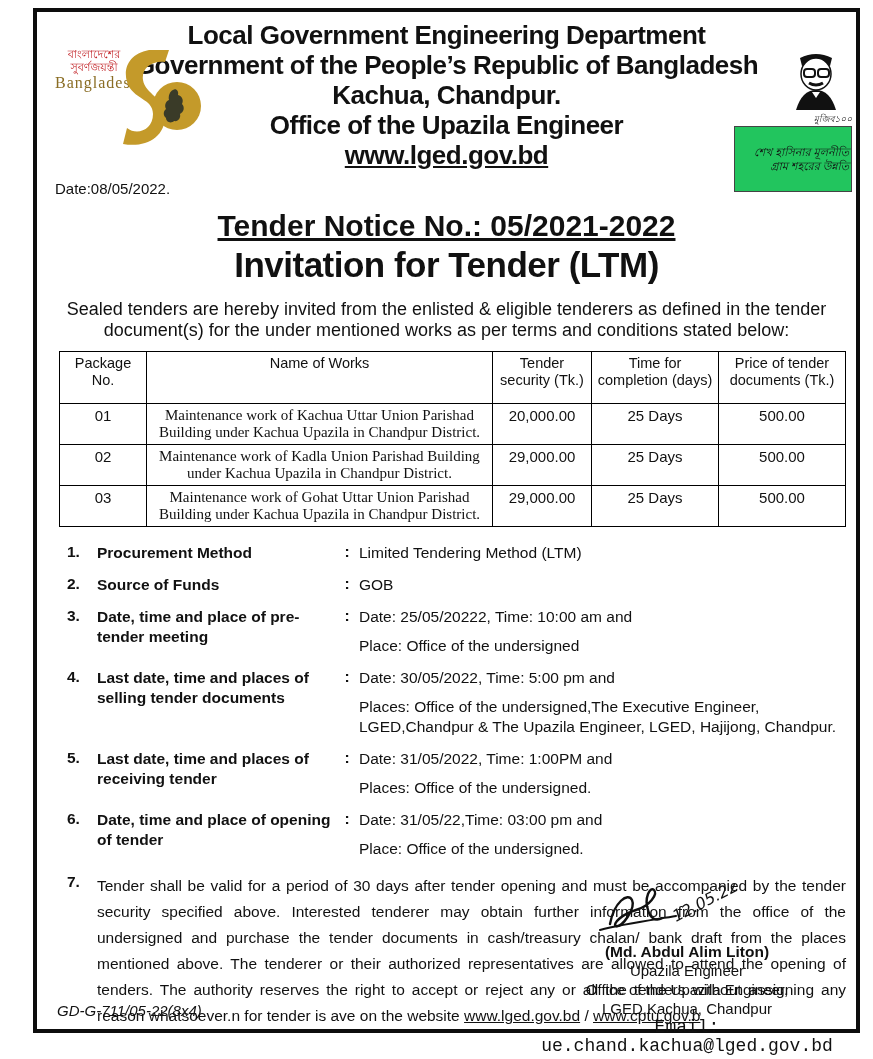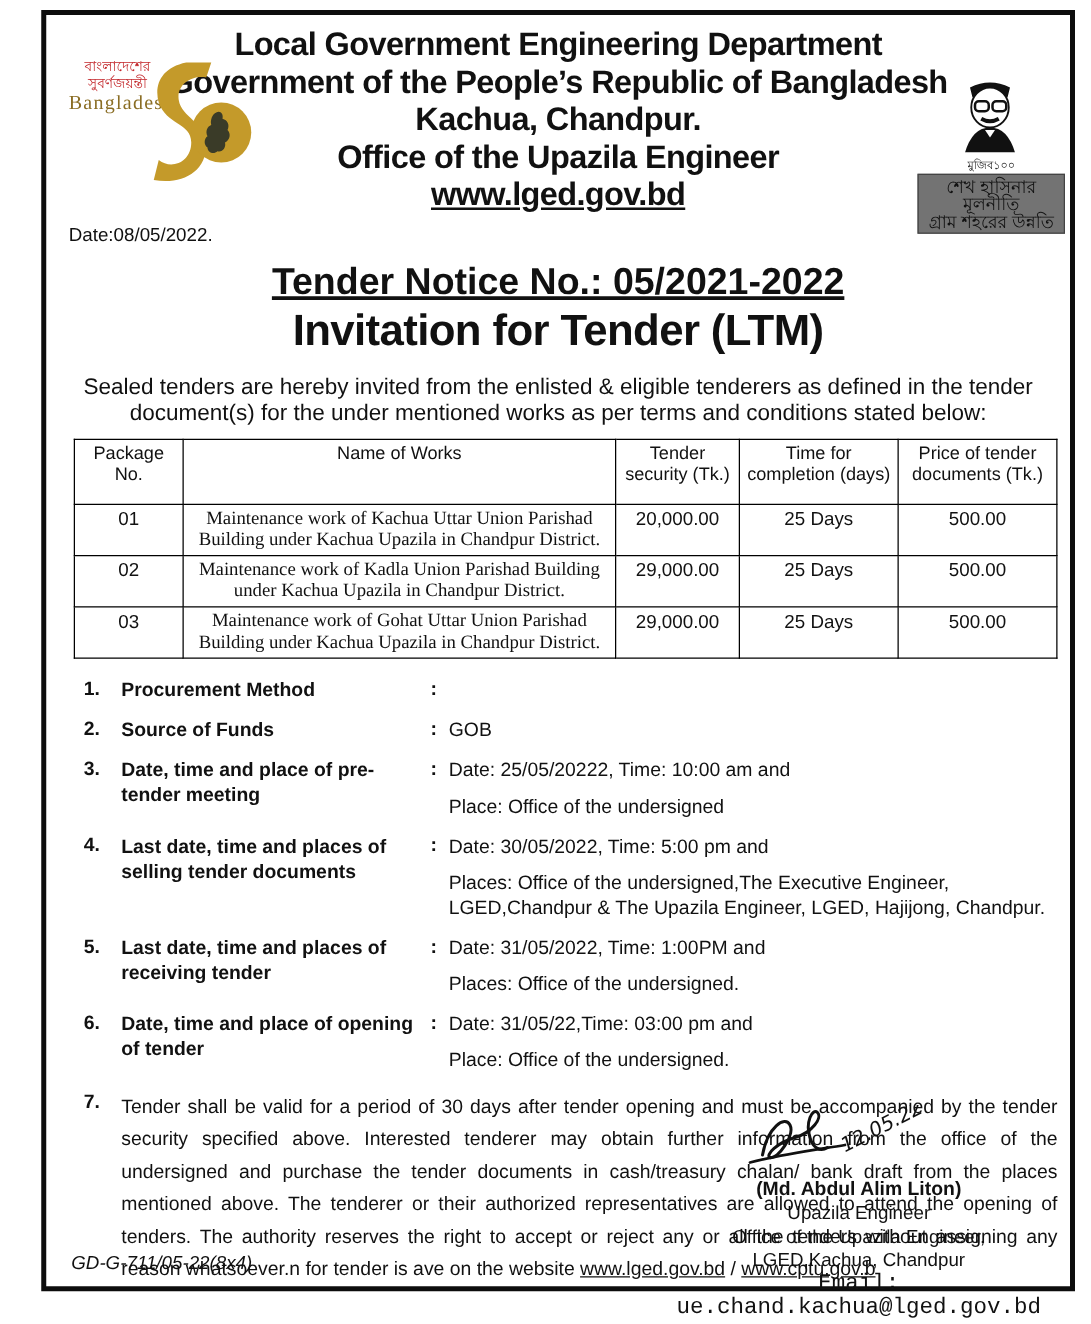--- a/index.html
+++ b/index.html
@@ -17,23 +17,23 @@
   
   .header { position:relative; padding-top:8px; min-height:158px; }
   .header-lines { text-align:center; font-weight:bold; font-size:26px; line-height:30px; letter-spacing:-0.5px; }
   .header-lines .site { text-decoration:underline; color:#111; display:inline-block; }
 
   .logo-left { position:absolute; left:18px; top:36px; width:150px; height:112px; }
   .l50-bn { color:#c3272b; font-size:11px; line-height:13px; text-align:center; width:78px; }
   .l50-en { color:#8a6d24; font-size:16px; letter-spacing:1px; font-family:"Liberation Serif", serif; }
   .l50-num { position:absolute; right:0; top:0; }
 
-  .logo-right { position:absolute; right:4px; top:52px; width:118px; text-align:center; }
+  .logo-right { position:absolute; right:4px; top:40px; width:118px; text-align:right;font-style:italic; }
   .mujib-name { font-size:9px; color:#222; line-height:10px; }
-  .mujib-box { border:1px solid #444; background:#737373; font-size:14px; line-height:14px; padding:2px 2px; color:#111; margin-top:2px; }
+  .mujib-box { border:1px solid #444; background:#22c55e; font-size:11px; line-height:14px; padding:18px 2px; color:#111; margin-top:2px; }
 
   
   .memo-row { display:flex; justify-content:space-between; padding:10px 9px 0 18px; font-size:15px; }
 
   
   .title1 { text-align:center; font-size:30px; font-weight:bold; letter-spacing:0px; margin-top:12px; }
   .title1 span { text-decoration:underline; }
   .title2 { text-align:center; font-size:35px; font-weight:bold; margin-top:2px; letter-spacing:-0.5px; }
 
   .intro { font-size:18px; line-height:21px; padding:14px 8px 0 8px;text-align:center; }
@@ -170,20 +170,23 @@
         </tr>
       </tbody>
     </table>
 
     <div class="items">
 
       <div class="item">
         <div class="no">1.</div>
         <div class="label">Procurement Method</div>
         <div class="colon">:</div>
+        <div class="value">
+            <div class="vline">Limited Tendering Method (LTM)</div>
+          </div>
       </div>
 
       <div class="item">
         <div class="no">2.</div>
         <div class="label">Source of Funds</div>
         <div class="colon">:</div>
         <div class="value">
             <div class="vline">GOB</div>
           </div>
       </div>

